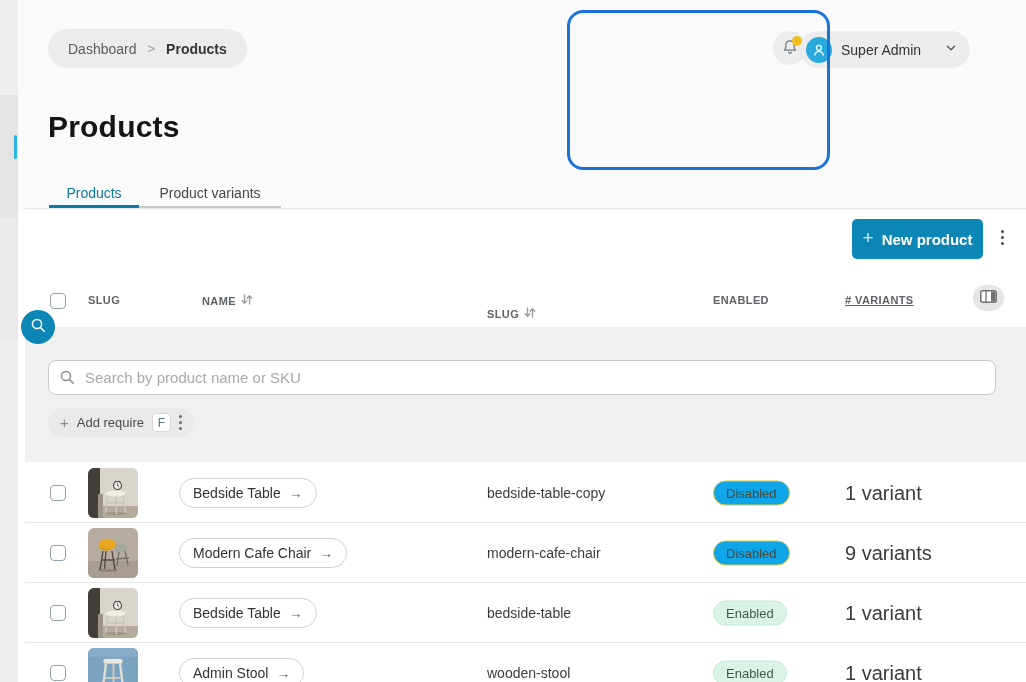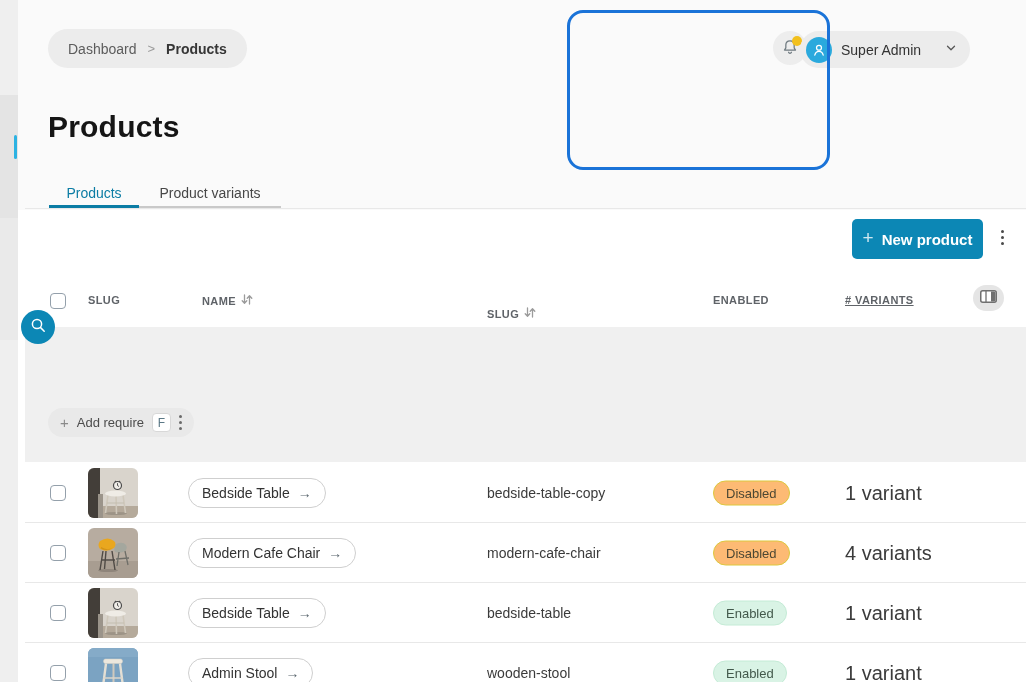--- a/index.html
+++ b/index.html
@@ -90,27 +90,27 @@
     font-size:12px; color:#5b7886; display:flex; align-items:center; justify-content:center; }
   .add-filter .kebab i { background:#6a6a6a; }
 
   
   .rows { position:absolute; left:25px; right:0; top:463px; bottom:0; overflow:hidden; }
   .row { position:relative; height:60px; border-bottom:1px solid #e8e8e8; background:#fff; }
   .row > * { position:absolute; top:50%; transform:translateY(-50%); }
   .row .checkbox { left:25px; }
   .cell-image { left:63px; width:50px; height:50px; border-radius:6px; overflow:hidden; }
   .cell-image svg { display:block; }
-  .name-pill { left:163px; height:30px; background:#fff; border:1px solid #cfcfcf; border-radius:15px;
+  .name-pill { left:154px; height:30px; background:#fff; border:1px solid #cfcfcf; border-radius:15px;
     display:flex; align-items:center; gap:8px; padding:12px 13px; font-family:inherit; font-size:14px; color:#333; cursor:pointer; }
   .name-pill .arrow { color:#5a666e; font-size:14px; }
   .cell-slug { left:462px; font-size:14px; color:#3b3b3b; }
   .badge { left:688px; height:25px; border-radius:13px; padding:0 12px; font-size:13px;
     display:flex; align-items:center; }
-  .badge-disabled { background:#fdba74; border:1px solid #dcc83d; color:#4c4733; }
+  .badge-disabled { background:#0ea5e9; border:1px solid #dcc83d; color:#4c4733; }
   .badge-enabled { background:#d9f3e5; border:1px solid #c4ebd6; color:#43594c; }
   .cell-variants { left:820px; font-size:20px; color:#3b3b3b; }
 </style>
 </head>
 <body>
 
 <div class="screen">
 
   <div class="gutter">
     <div class="gutter-block1"></div>
@@ -211,20 +211,27 @@
   <button class="search-fab">
     <span>
       <svg width="17" height="17" viewBox="0 0 17 17" fill="none" stroke="#fff" stroke-width="1.5" stroke-linecap="round">
         <circle cx="7" cy="7" r="4.6"></circle>
           <line x1="10.6" y1="10.6" x2="14.2" y2="14.2"></line>
       </svg>
     </span>
   </button>
 
   <div class="filter-panel"></div>
+  <div class="search-wrap">
+    <svg width="17" height="17" viewBox="0 0 17 17" fill="none" stroke="#8b8b8b" stroke-width="1.5" stroke-linecap="round">
+      <circle cx="7" cy="7" r="4.6"></circle>
+        <line x1="10.6" y1="10.6" x2="14.2" y2="14.2"></line>
+    </svg>
+    <input class="search-input" type="text" placeholder="Search by product name or SKU" style="">
+  </div>
   <button class="add-filter">
     <span class="plus">+</span>
     <span class="lbl">Add require</span>
     <span class="key-badge">F</span>
     <span class="kebab">
         <i></i>
         <i></i>
         <i></i>
       </span>
   </button>
@@ -269,21 +276,21 @@
       <path d="M13 19q6 4 12 .5-6 4.5-12 1z" fill="#d2921a"></path>
       <path d="M15 23 12 42M24 23 27 42M18 23 16.5 41M13.5 32H27" stroke="#4f4a45" stroke-width="1.4" fill="none"></path>
     </svg>
   </span>
     <button class="name-pill">
       <span class="name-text">Modern Cafe Chair</span>
       <span class="arrow">→</span>
     </button>
     <span class="cell-slug">modern-cafe-chair</span>
     <span class="badge badge-disabled">Disabled</span>
-    <span class="cell-variants">4 variants</span>
+    <span class="cell-variants">9 variants</span>
   </div>
 
   <div class="row">
     <span class="checkbox"></span>
     <span class="cell-image">
     <svg width="50" height="50" viewBox="0 0 50 50">
       <rect width="50" height="50" fill="#d9d4cc"></rect>
       <rect y="38" width="50" height="12" fill="#b5aa9b"></rect>
       <rect width="12" height="50" fill="#433e39"></rect>
       <rect x="10" y="26" width="5" height="24" fill="#9b948a"></rect>

